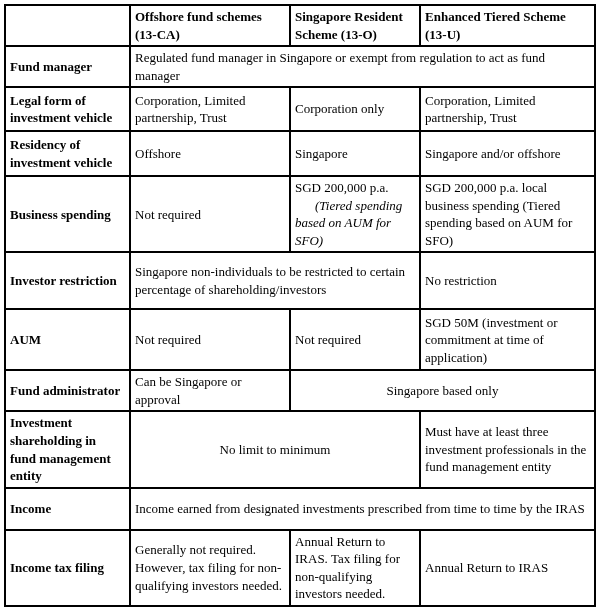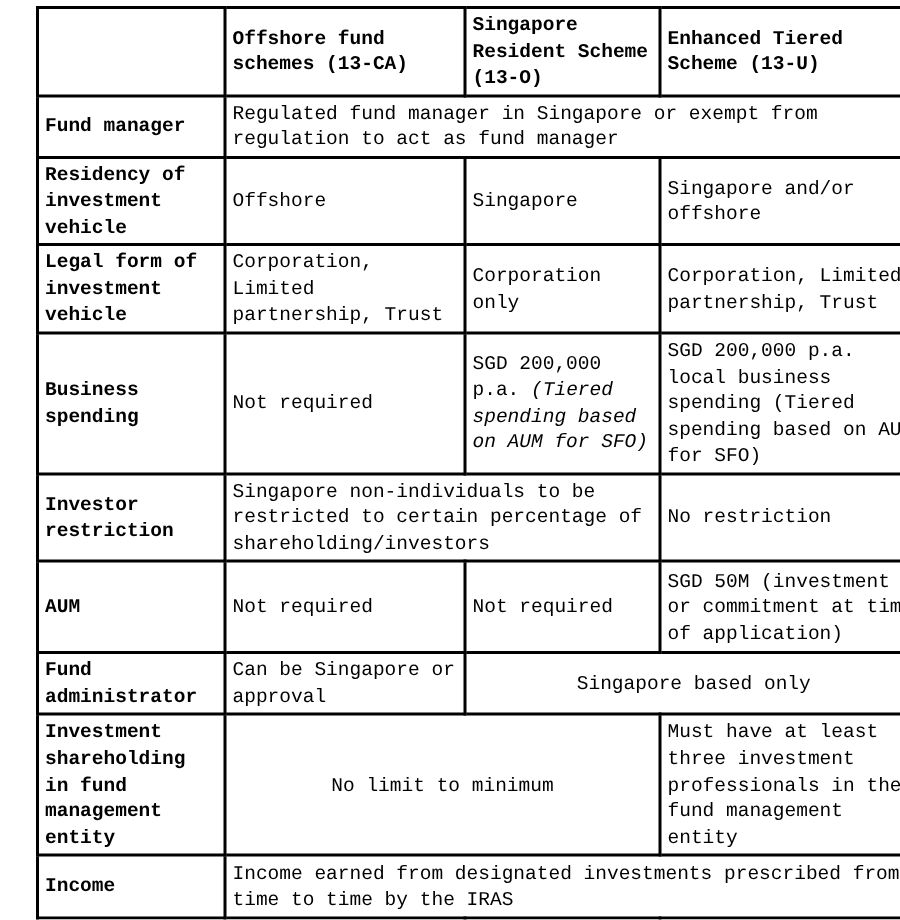--- a/index.html
+++ b/index.html
@@ -5,43 +5,43 @@
   * { box-sizing: border-box; }
   html, body {
     margin: 0;
     padding: 0;
     background: #ffffff;
     width: 600px;
   }
   .page {
     width: 600px;
     height: 613px;
-    padding: 4px 0 0 24px;
-    font-family: Liberation Mono, monospace;
+    padding: 4px 0 0 4px;
+    font-family: Liberation Serif, serif;
   }
   table.cmp {
     border-collapse: collapse;
     table-layout: fixed;
     width: 590px;
   }
   table.cmp td, table.cmp th {
     border: 2px solid #000000;
     padding: 2px 4px;
     font-size: 13px;
     line-height: 1.35;
     color: #000000;
     text-align: left;
     vertical-align: middle;
     font-weight: normal;
     overflow: hidden;
   }
   table.cmp th.hdr { font-weight: bold; }
   table.cmp td.lbl { font-weight: bold; border-radius: 12px; }
   table.cmp td.center { text-align: center; border-radius: 13px; }
-  table.cmp .note { font-style: italic; }
+  table.cmp .note { font-style: italic; margin-left: 20px; }
   col.c0 { width: 125px; }
   col.c1 { width: 160px; }
   col.c2 { width: 130px; }
   col.c3 { width: 175px; }
 </style>
 </head>
 <body>
 
 <div class="page">
   <table class="cmp">
@@ -58,32 +58,32 @@
       <th class="hdr">Offshore fund schemes (13-CA)</th>
       <th class="hdr">Singapore Resident Scheme (13-O)</th>
       <th class="hdr">Enhanced Tiered Scheme (13-U)</th>
     </tr>
 
     <tr style="height:37px">
       <td class="lbl">Fund manager</td>
       <td colspan="3">Regulated fund manager in Singapore or exempt from regulation to act as fund manager</td>
     </tr>
 
+    <tr style="height:44px">
+      <td class="lbl">Legal form of investment vehicle</td>
+      <td>Corporation, Limited partnership, Trust</td>
+      <td>Corporation only</td>
+      <td>Corporation, Limited partnership, Trust</td>
+    </tr>
+
     <tr style="height:45px">
       <td class="lbl">Residency of investment vehicle</td>
       <td>Offshore</td>
       <td>Singapore</td>
       <td>Singapore and/or offshore</td>
-    </tr>
-
-    <tr style="height:44px">
-      <td class="lbl">Legal form of investment vehicle</td>
-      <td>Corporation, Limited partnership, Trust</td>
-      <td>Corporation only</td>
-      <td>Corporation, Limited partnership, Trust</td>
     </tr>
 
     <tr style="height:75px">
       <td class="lbl">Business spending</td>
       <td>Not required</td>
       <td>
         <span>SGD 200,000 p.a.</span>
         <span class="note">(Tiered spending based on AUM for SFO)</span>
       </td>
       <td>SGD 200,000 p.a. local business spending (Tiered spending based on AUM for SFO)</td>

